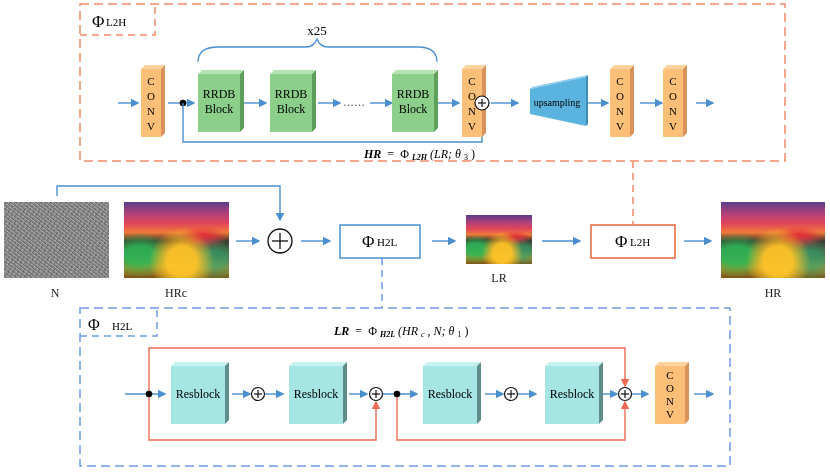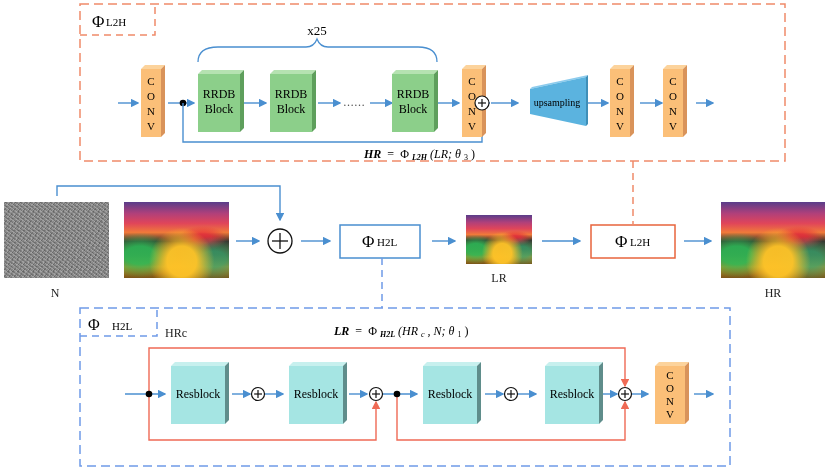--- a/index.html
+++ b/index.html
@@ -265,15 +265,15 @@
     <text x="670" y="418">V</text>
   </g>
 </svg>
 
 <div class="img noise" style="left:4px;top:202px;width:105px;height:76px;"></div>
 <div class="img city" style="left:124px;top:202px;width:105px;height:76px;"></div>
 <div class="img city" style="left:466px;top:215px;width:66px;height:49px;"></div>
 <div class="img city" style="left:721px;top:202px;width:104px;height:76px;"></div>
 
 <div class="lbl" style="left:40px;top:286px;width:30px;">N</div>
-<div class="lbl" style="left:156px;top:286px;width:40px;margin-top:40px;">HRc</div>
+<div class="lbl" style="left:156px;top:286px;width:40px;">HRc</div>
 <div class="lbl" style="left:484px;top:271px;width:30px;">LR</div>
 <div class="lbl" style="left:758px;top:286px;width:30px;">HR</div>
 
 </body></html>

